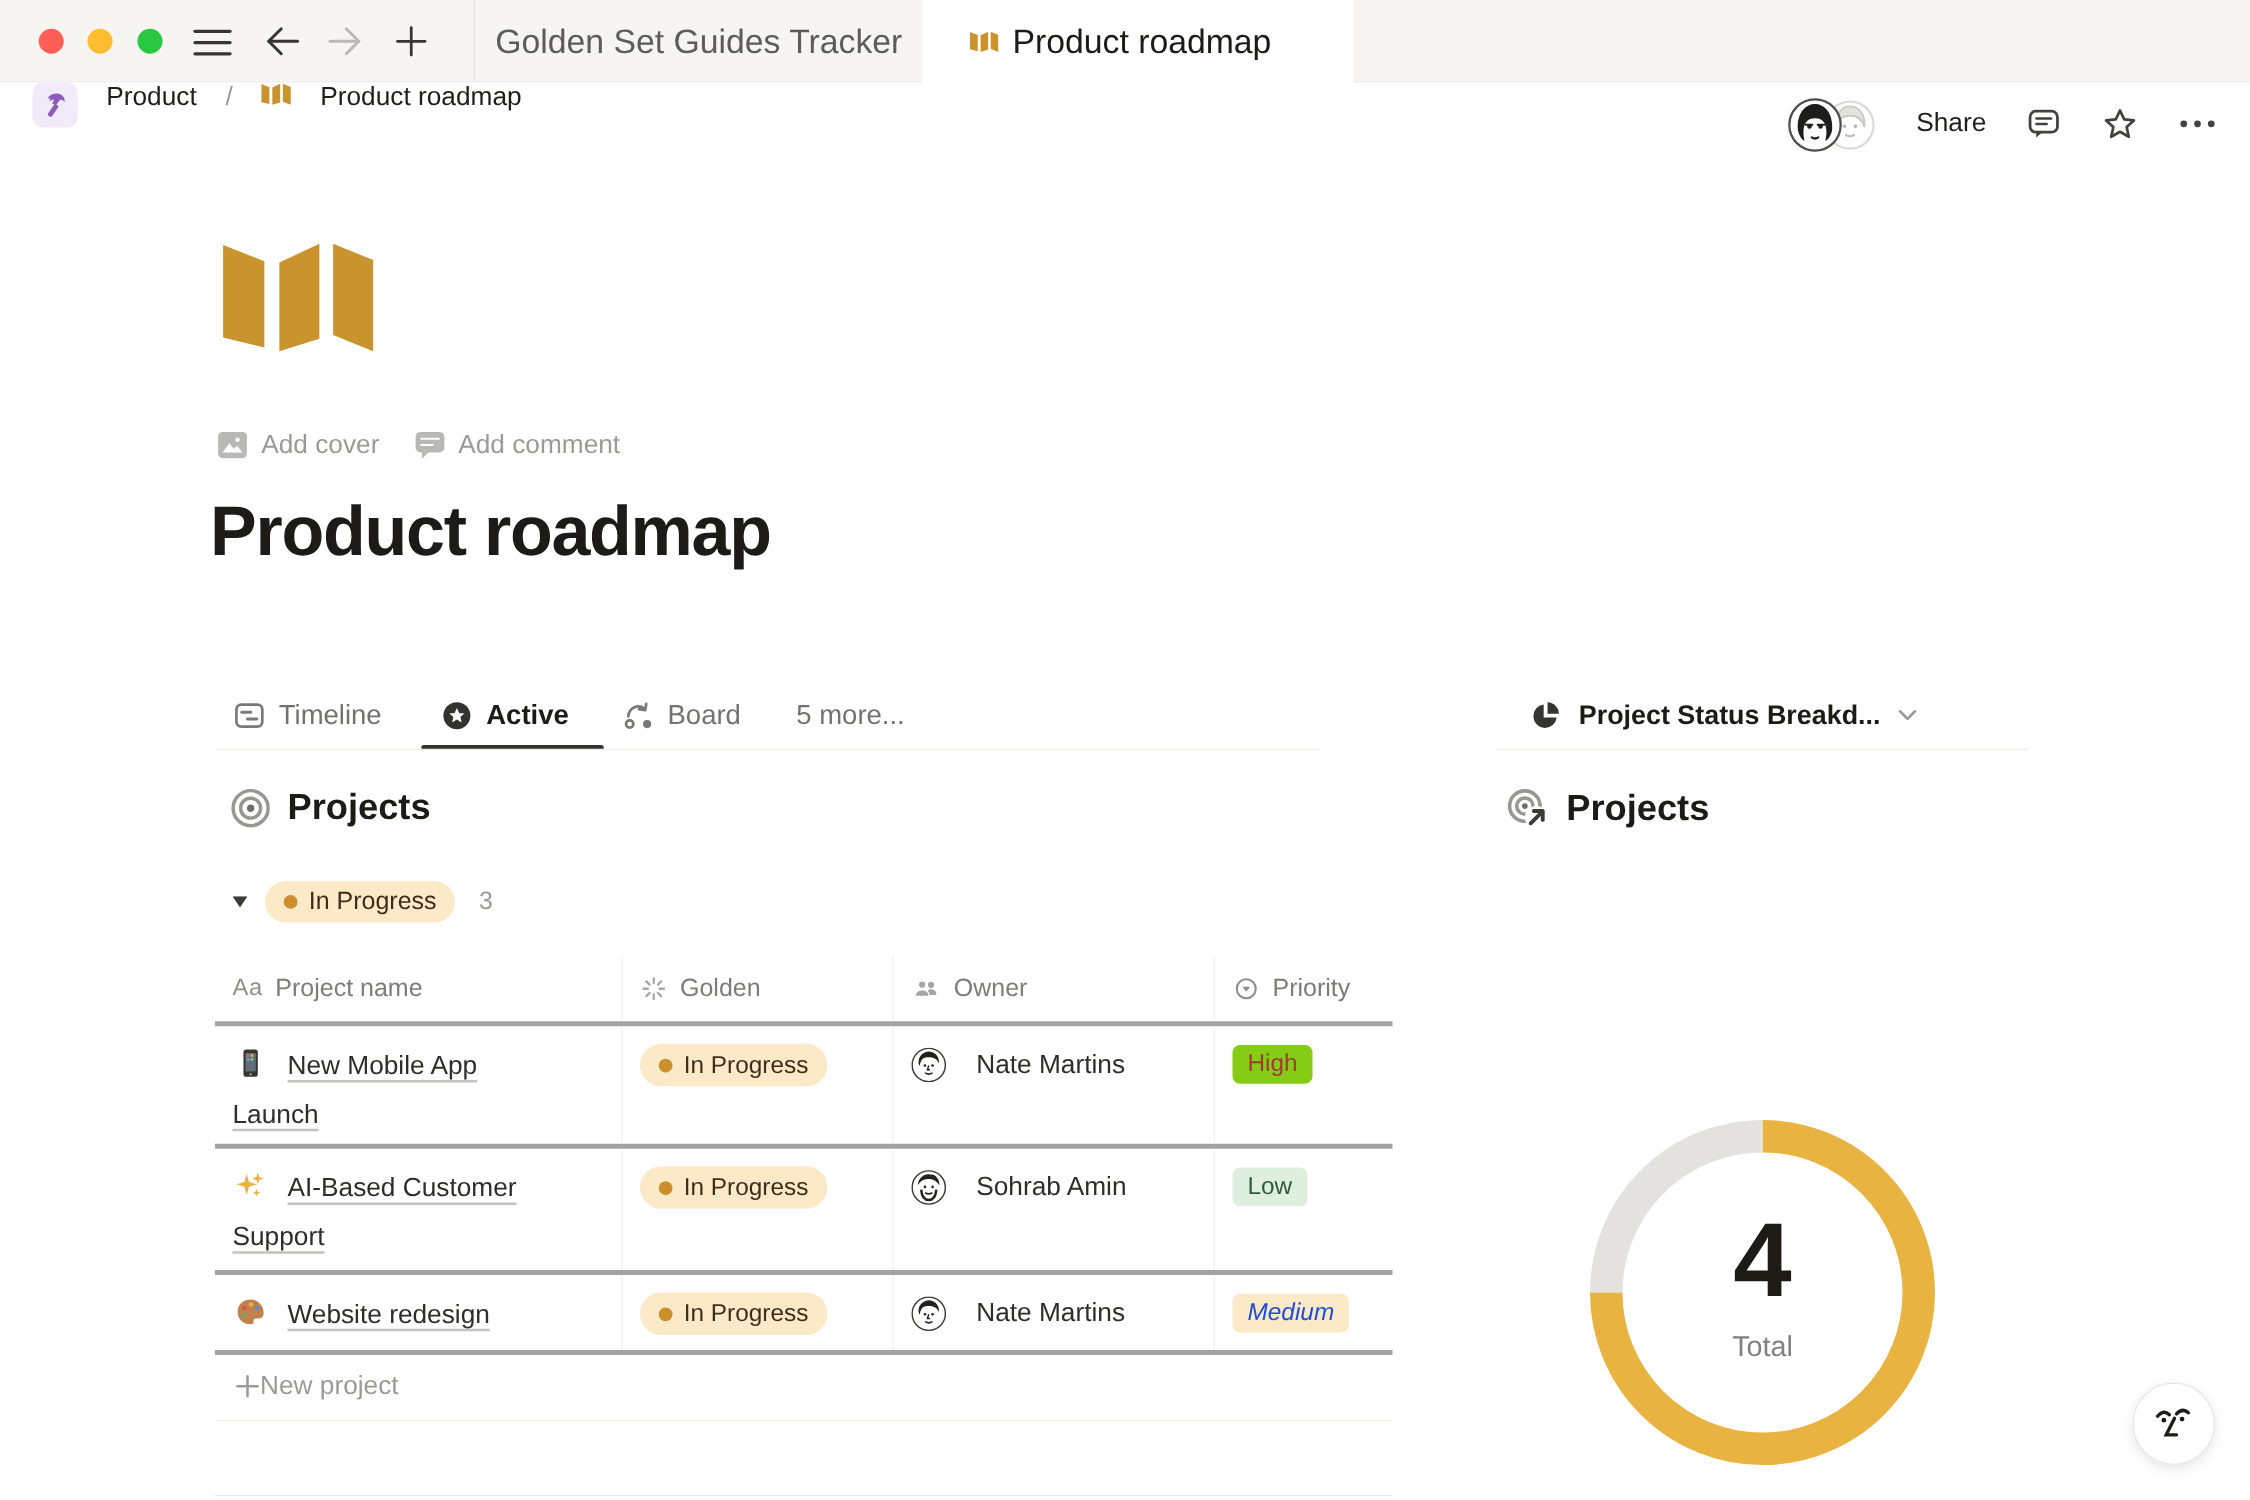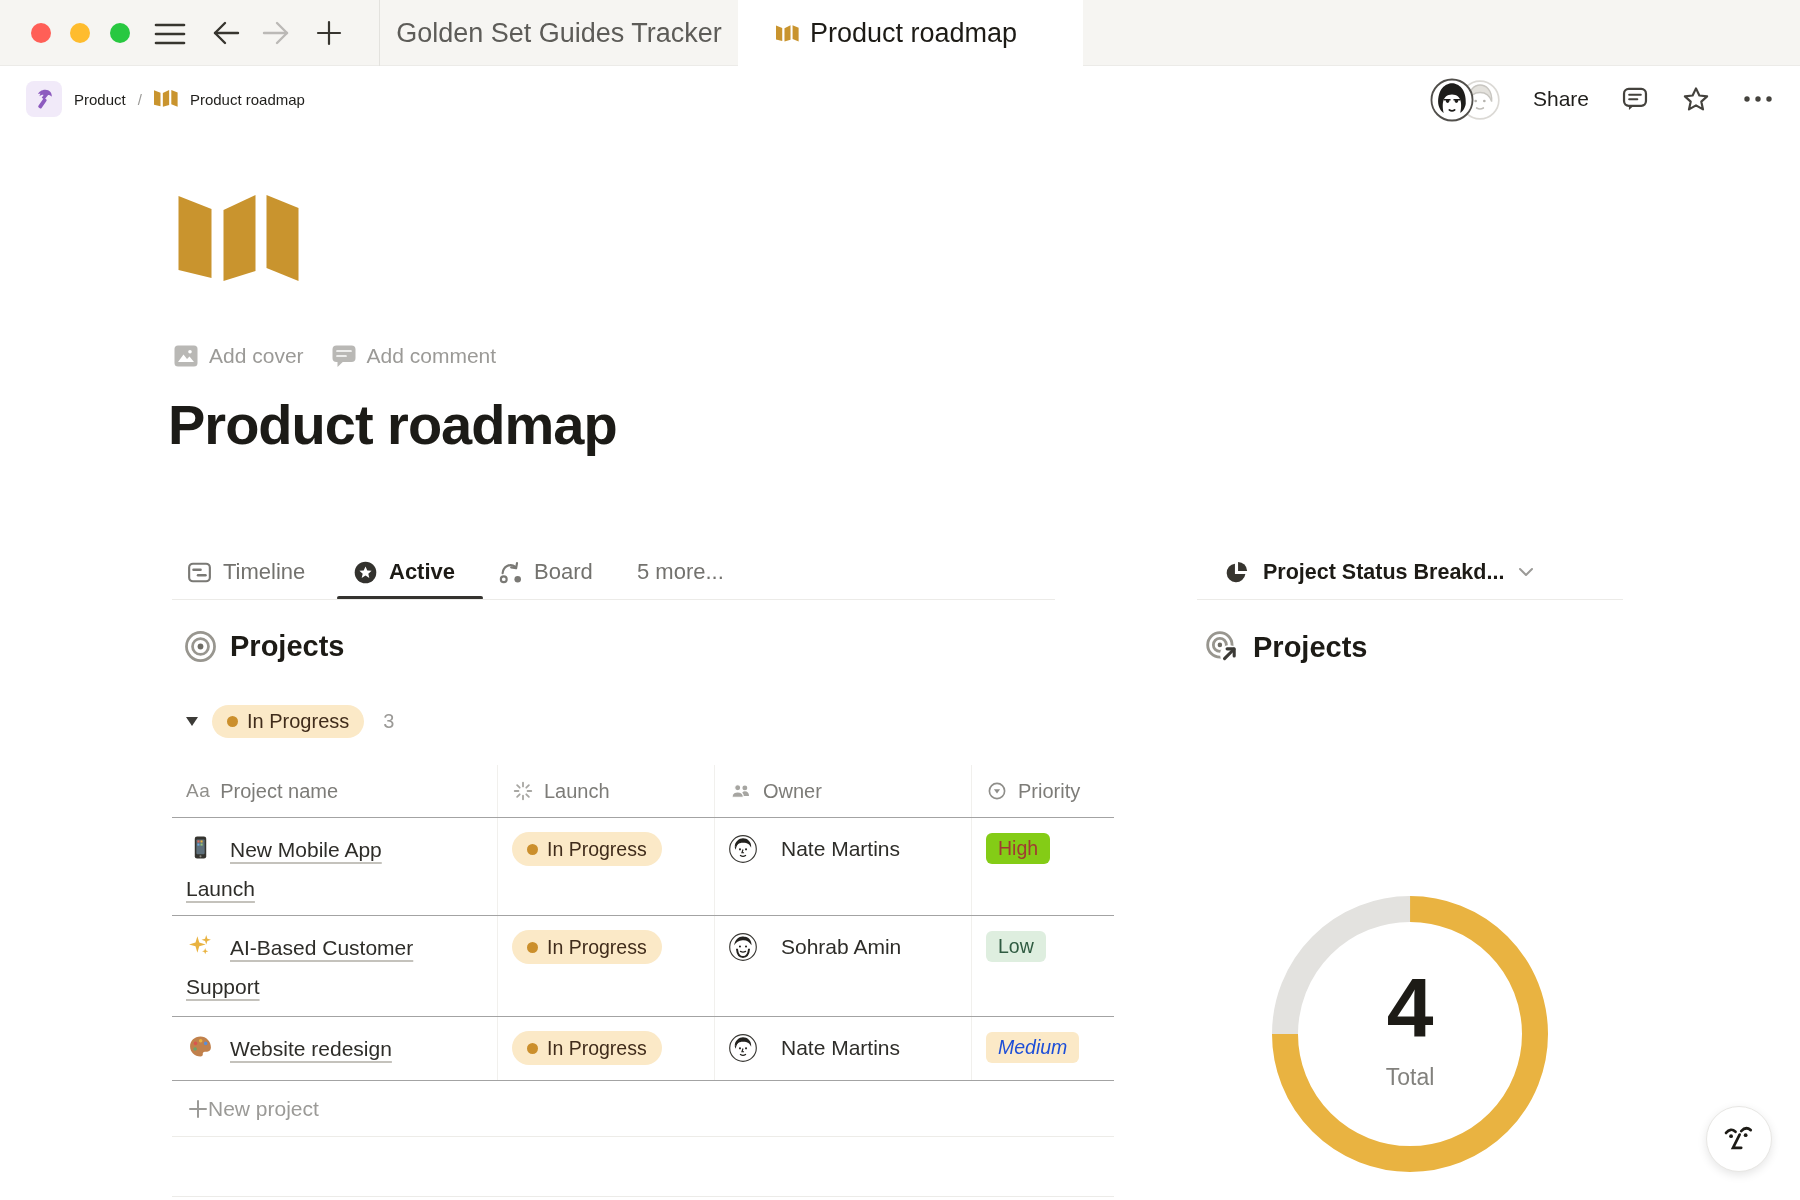--- a/index.html
+++ b/index.html
@@ -11,21 +11,21 @@
   .topbar { position:absolute; left:0; top:0; width:1800px; height:66px; background:#F6F5F2; border-bottom:1px solid #ECEBE8; }
   .tl { position:absolute; top:23px; width:20px; height:20px; border-radius:50%; }
   .tb-icon { position:absolute; top:21px; cursor:default; }
   .vsep { position:absolute; top:0; width:1px; height:66px; background:#E3E2DE; }
   .tab { position:absolute; top:0; height:66px; display:flex; align-items:center; font-size:27px; }
   .tab.inactive { justify-content:center; color:#5D5C58; }
   .tab.active { background:#fff; height:67px; padding-left:38px; gap:11px; color:#1D1B16; }
 
   
   .header { position:absolute; left:0; top:66px; width:1800px; height:66px; background:#fff; }
-  .crumbs { position:absolute; left:26px; top:0; height:66px; display:flex; align-items:center; gap:12px; font-size:15px; }
+  .crumbs { position:absolute; left:26px; top:0; height:66px; display:flex; align-items:flex-start; gap:23px; font-size:21px; }
   .crumb { color:#1F1E1B; }
   .crumb-sep { color:#9B9A97; }
   .app-badge { width:36px; height:36px; border-radius:8px; background:#F1EAF9; display:flex; align-items:center; justify-content:center; }
   .actions { position:absolute; right:26px; top:0; height:66px; display:flex; align-items:center; gap:31px; }
   .share { font-size:21px; color:#1F1E1B; cursor:pointer; }
   .avatar-stack { position:relative; width:72px; height:42px; }
 
   
   .page-icon { position:absolute; left:178px; top:195px; }
   .addrow { position:absolute; left:174px; top:338px; display:flex; align-items:center; gap:28px; height:36px; }
@@ -45,21 +45,21 @@
   .section-title { font-size:29px; font-weight:700; color:#1D1B16; }
 
   
   .group-row { position:absolute; left:186px; top:705px; display:flex; align-items:center; gap:14px; }
   .grp-pill { display:inline-flex; align-items:center; gap:9px; background:#FBE9C7; border-radius:17px; height:33px; padding:0 15px; font-size:20px; font-weight:500; color:#402C1B; }
   .dot { width:11px; height:11px; border-radius:50%; background:#CB8F2C; flex:none; }
   .grp-count { font-size:20px; color:#9B9A97; margin-left:5px; }
 
   
   .table { position:absolute; left:172px; top:765px; width:942px; }
-  .trow { display:flex; align-items:stretch; border-bottom:1px solid #a3a3a3; }
+  .trow { display:flex; align-items:stretch; border-bottom:4px solid #a3a3a3; }
   .c0 { width:326px; padding:12px 6px 10px 14px; border-right:1px solid #F1F0ED; position:relative; }
   .c1 { width:217px; padding:14px 6px 10px 14px; border-right:1px solid #F1F0ED; }
   .c2 { width:257px; padding:14px 6px 10px 14px; border-right:1px solid #F1F0ED; }
   .c3 { width:142px; padding:15px 6px 10px 14px; }
   .thead .c0,.thead .c1,.thead .c2,.thead .c3 { padding-top:0; padding-bottom:0; height:52px; display:flex; align-items:center; gap:10px; color:#7D7C78; font-size:20px; }
   .aa { font-size:19px; color:#908F8B; letter-spacing:0.5px; }
   .name-block { display:block; width:235px; text-indent:44px; font-size:21px; line-height:39px; color:#2E2D29; }
   .name-link { text-decoration:underline; text-decoration-color:#C4C2BC; text-decoration-thickness:1.5px; text-underline-offset:5px; cursor:pointer; }
   .row-emoji { position:absolute; left:16px; top:17px; }
   .status-pill { display:inline-flex; align-items:center; gap:9px; background:#FBE9C7; border-radius:17px; height:34px; padding:0 15px; font-size:19.5px; color:#402C1B; cursor:pointer; }
@@ -315,21 +315,21 @@
             <line x1="12" y1="3" x2="12" y2="7"></line>
               <line x1="12" y1="17" x2="12" y2="21"></line>
             <line x1="3" y1="12" x2="7" y2="12"></line>
               <line x1="17" y1="12" x2="21" y2="12"></line>
             <line x1="5.6" y1="5.6" x2="8.4" y2="8.4"></line>
               <line x1="15.6" y1="15.6" x2="18.4" y2="18.4"></line>
             <line x1="5.6" y1="18.4" x2="8.4" y2="15.6"></line>
               <line x1="15.6" y1="8.4" x2="18.4" y2="5.6"></line>
           </g>
         </svg>
-        <span>Launch</span>
+        <span>Golden</span>
       </div>
       <div class="c2">
         <svg width="24" height="22" viewBox="0 0 24 24">
           <g fill="#A6A5A1">
             <circle cx="16.2" cy="8.6" r="2.7"></circle>
             <path d="M12.4 17.5 C12.4 14 14 12.4 16.2 12.4 C18.9 12.4 20.8 14.2 20.8 17.5 Z"></path>
             <circle cx="8.4" cy="8.4" r="3.3" stroke="#fff" stroke-width="1.2"></circle>
             <path d="M2.2 18.8 C2.2 14.8 4.8 13 8.4 13 C12 13 14.6 15 14.6 18.8 Z" stroke="#fff" stroke-width="1.2"></path>
           </g>
         </svg>

